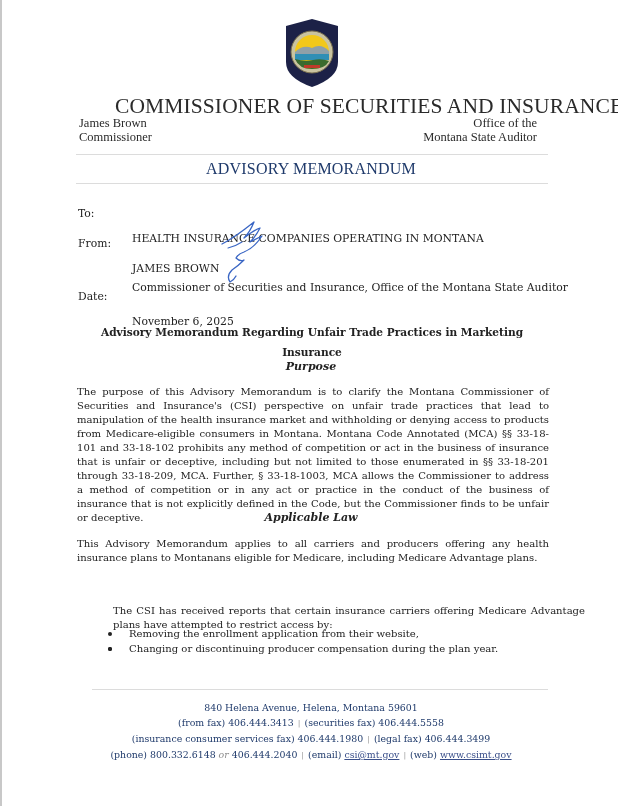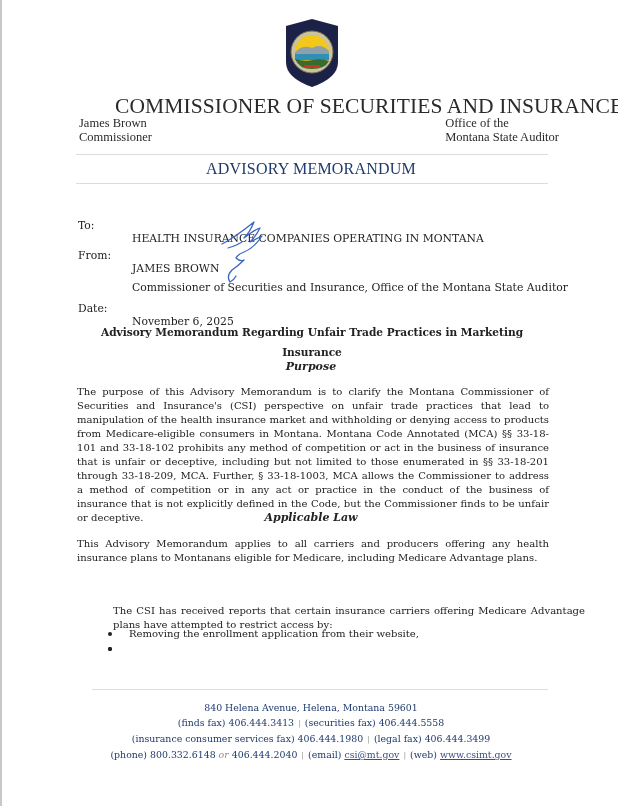--- a/index.html
+++ b/index.html
@@ -39,21 +39,21 @@
     }
     .header-left, .header-right {
       position: absolute;
       top: 116px;
       font-family: "Liberation Serif", "DejaVu Serif", serif;
       font-size: 12.5px;
       line-height: 14px;
       color: #2a2a2a;
     }
     .header-left { left: 77px; }
-    .header-right { right: 59px; }
+    .header-right { right: 81px; text-align: right; }
     .rule {
       position: absolute;
       left: 74px;
       width: 472px;
       height: 1px;
       background: #dcdcdc;
     }
     .rule.r1 { top: 154px; }
     .rule.r2 { top: 183px; }
     .rule.r3 { top: 689px; left: 90px; width: 456px; }
@@ -72,21 +72,20 @@
       position: absolute;
       left: 76px;
       font-size: 10.8px;
       color: #222;
       white-space: nowrap;
     }
     .field-label {
       position: absolute;
       left: 0;
       width: 50px;
-      margin-top: 12px;
     }
     .field-value {
       position: absolute;
       left: 54px;
       margin-top: 25px;
     }
     .row-to { top: 207px; }
     .row-from { top: 237px; }
     .row-from-title { top: 256px; }
     .row-date { top: 290px; }
@@ -238,29 +237,29 @@
 <div class="section-heading h-purpose">Purpose</div>
 <div class="para p1">The purpose of this Advisory Memorandum is to clarify the Montana Commissioner of Securities and Insurance's (CSI) perspective on unfair trade practices that lead to manipulation of the health insurance market and withholding or denying access to products from Medicare-eligible consumers in Montana. Montana Code Annotated (MCA) §§ 33-18-101 and 33-18-102 prohibits any method of competition or act in the business of insurance that is unfair or deceptive, including but not limited to those enumerated in §§ 33-18-201 through 33-18-209, MCA. Further, § 33-18-1003, MCA allows the Commissioner to address a method of competition or in any act or practice in the conduct of the business of insurance that is not explicitly defined in the Code, but the Commissioner finds to be unfair or deceptive.</div>
 
 <div class="section-heading h-law">Applicable Law</div>
 <div class="para p2">This Advisory Memorandum applies to all carriers and producers offering any health insurance plans to Montanans eligible for Medicare, including Medicare Advantage plans.</div>
 <div class="para p3">The CSI has received reports that certain insurance carriers offering Medicare Advantage plans have attempted to restrict access by:</div>
 
 <ul class="bullets">
   <li><span class="bullet-dot"></span><span>Removing the enrollment application from their website,</span></li>
   <li><span class="bullet-dot"></span></li>
-  <li><span class="bullet-dot"></span></li>
+  <li><span class="bullet-dot"></span><span>Changing or discontinuing producer compensation during the plan year.</span></li>
 </ul>
 
 <div class="rule r3"></div>
 
 <div class="footer">
   <div class="line">840 Helena Avenue, Helena, Montana 59601</div>
   <div class="line">
-    <span>(finds fax) 406.444.3413</span><span class="sep">|</span><span>(securities fax) 406.444.5558</span>
+    <span>(from fax) 406.444.3413</span><span class="sep">|</span><span>(securities fax) 406.444.5558</span>
   </div>
   <div class="line">
     <span>(insurance consumer services fax) 406.444.1980</span><span class="sep">|</span><span>(legal fax) 406.444.3499</span>
   </div>
   <div class="line">
     <span>(phone)</span>
     <span>800.332.6148</span>
     <span class="or">or</span>
     <span>406.444.2040</span><span class="sep">|</span><span>(email)</span>
     <a>csi@mt.gov</a><span class="sep">|</span><span>(web)</span>

